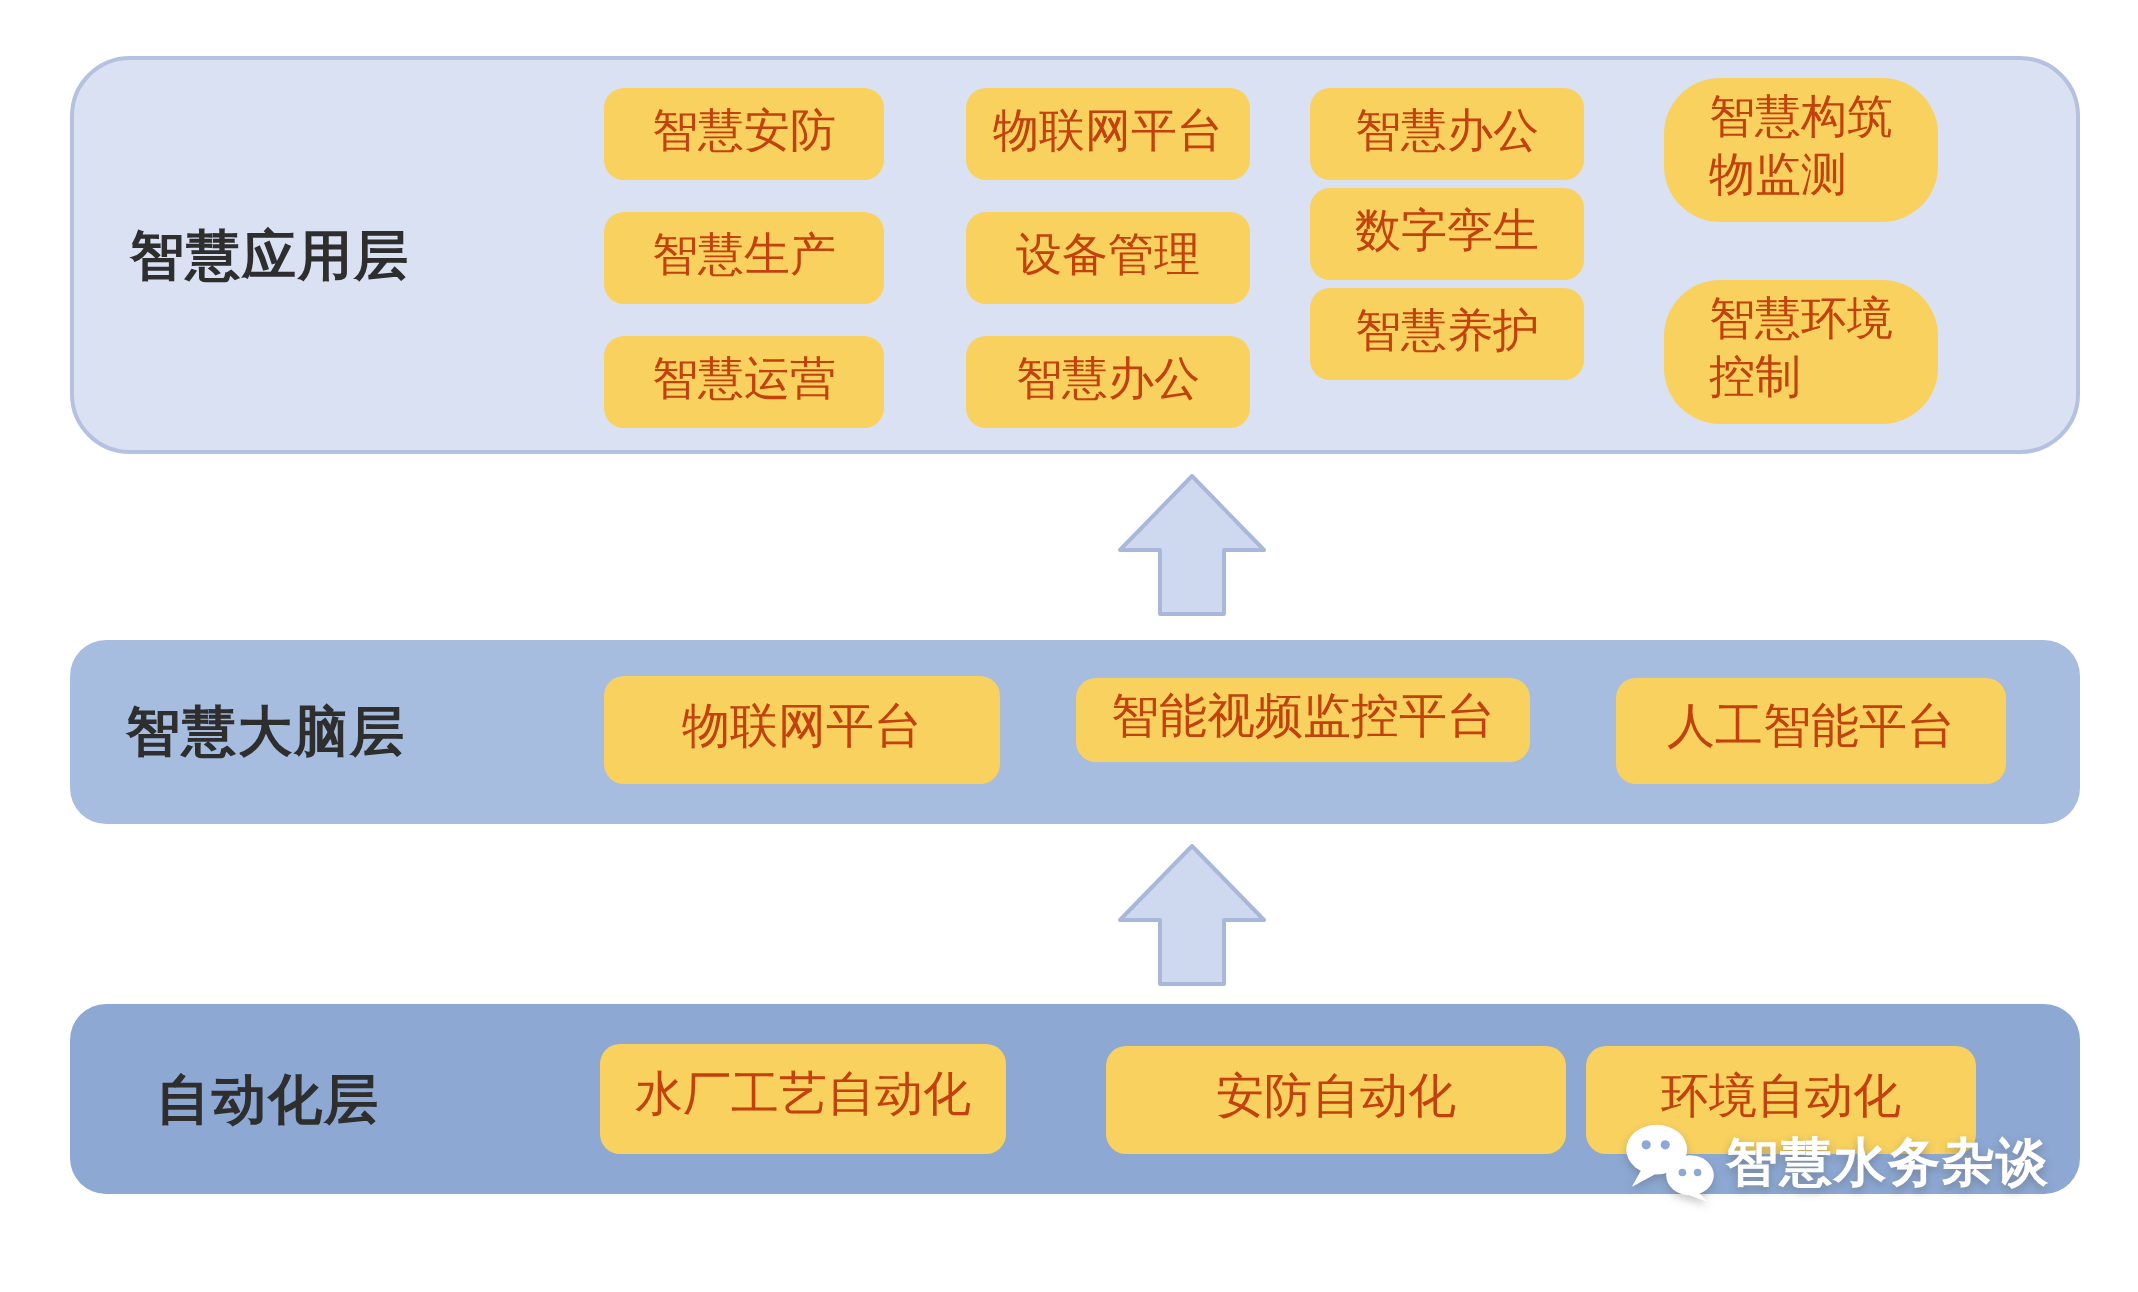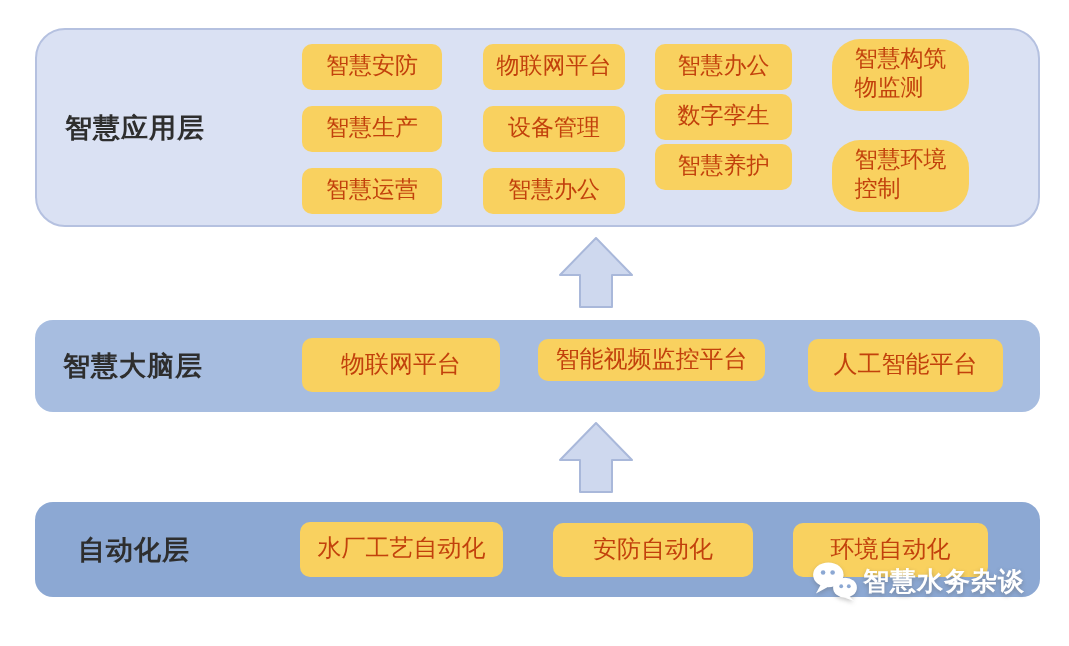--- a/index.html
+++ b/index.html
@@ -62,21 +62,21 @@
   .col-3 { left: 618px; top: 14px; width: 137px; gap: 4px; }
   .col-4 { left: 795px; top: 9px;  width: 137px; gap: 29px; }
   .col-1 .node, .col-2 .node, .col-3 .node { height: 46px; }
   .col-4 .node { height: 72px; border-radius: 28px; }
 
   .layer-brain .node, .layer-auto .node { position: absolute; font-size: 24px; }
   .node-iot      { left: 267px; top: 18px; width: 198px; height: 54px; }
   .node-video    { left: 503px; top: 19px; width: 227px; height: 42px; }
   .node-ai       { left: 773px; top: 19px; width: 195px; height: 53px; }
   .node-plant    { left: 265px; top: 20px; width: 203px; height: 55px; }
-  .node-security { left: 518px; top: 21px; width: 200px; height: 54px; }
+  .node-security { left: 518px; top: 21px; width: 230px; height: 54px; }
   .node-env      { left: 758px; top: 21px; width: 195px; height: 54px; }
 
   .arrow { position: absolute; left: 559px; width: 74px; height: 71px; }
   .arrow-1 { top: 237px; }
   .arrow-2 { top: 422px; }
 
   .watermark {
     position: absolute;
     left: 812px;
     top: 561px;

